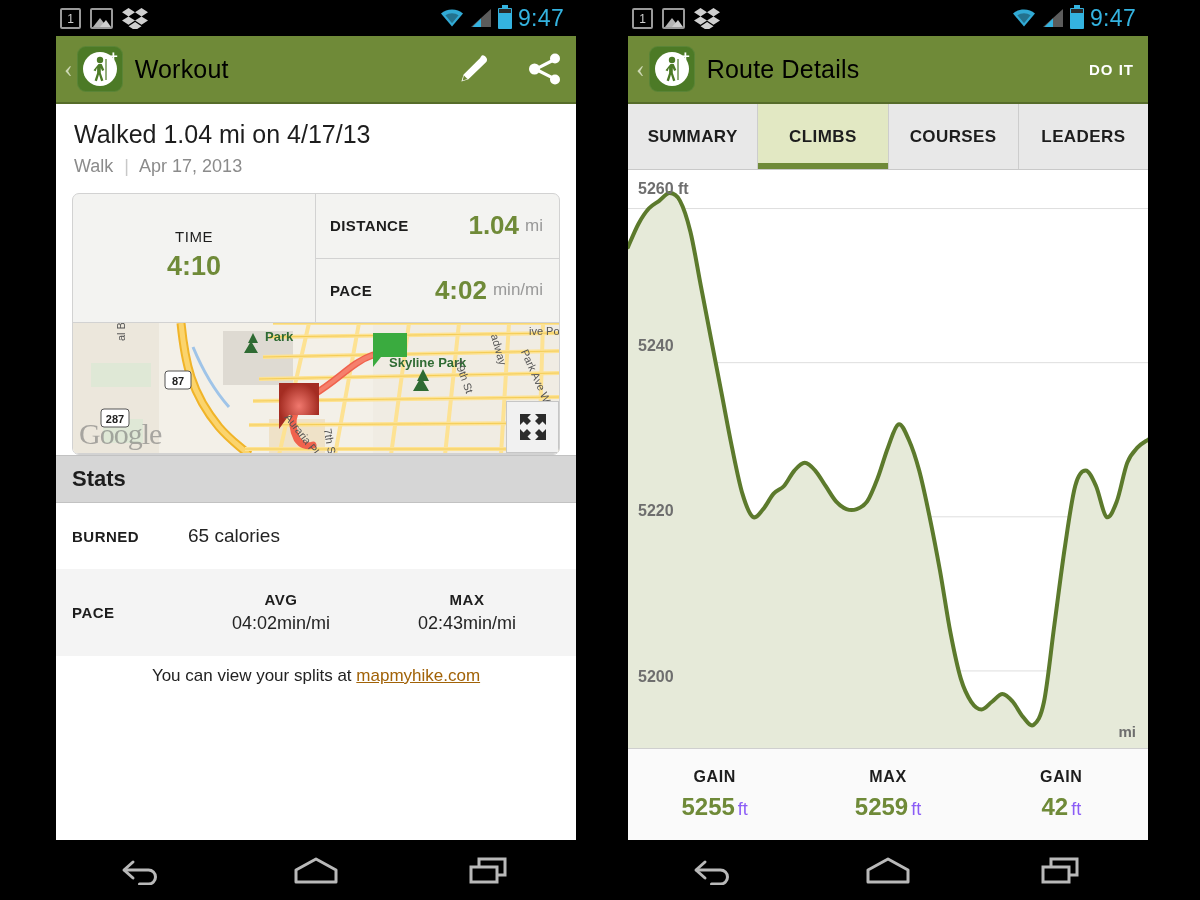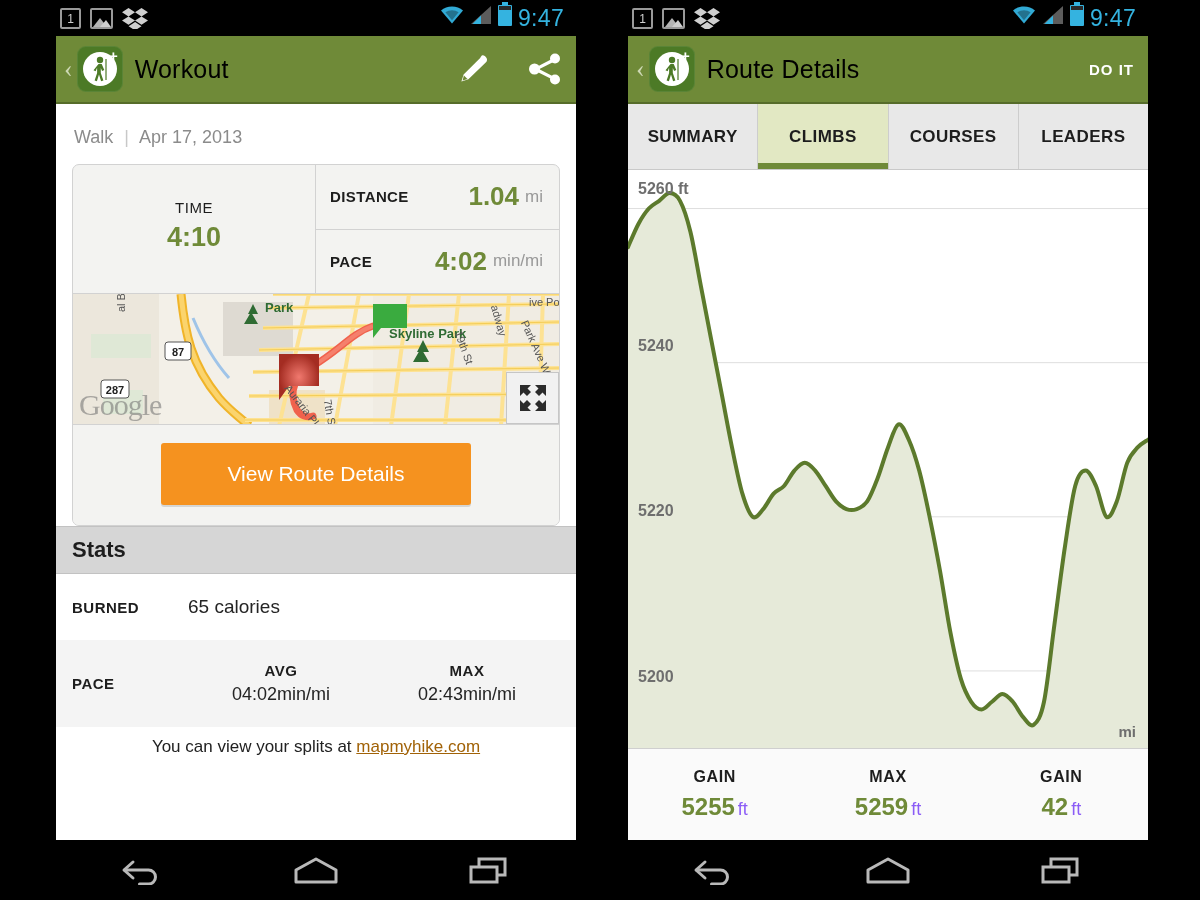--- a/index.html
+++ b/index.html
@@ -15,21 +15,21 @@
   .phone { position: absolute; top: 0; width: 520px; height: 840px; }
   .phone-left  { left: 56px; }
   .phone-right { left: 628px; }
 
   
   .statusbar {
     height: 36px; background: #000; display: flex; align-items: center;
     padding: 0 12px 0 4px;
   }
   .sb-left  { display: flex; align-items: center; gap: 9px; }
-  .sb-right { margin-left: auto; display: flex; align-items: flex-start; gap: 6px; }
+  .sb-right { margin-left: auto; display: flex; align-items: center; gap: 6px; }
   .ico-cal {
     width: 21px; height: 21px; border: 2px solid #9a9a9a; border-radius: 2px;
     color: #cfcfcf; font-size: 12px; line-height: 18px; text-align: center;
     font-family: "Liberation Sans", sans-serif;
   }
   .ico-gallery {
     width: 23px; height: 21px; border: 2px solid #9a9a9a; border-radius: 2px;
     position: relative; overflow: hidden; background: #000;
   }
   .ico-gallery::before {
@@ -226,20 +226,21 @@
           <circle cx="6.5" cy="16" r="5.5" fill="#fff"></circle>
           <rect x="8" y="14.2" width="19" height="3.2" fill="#fff" transform="rotate(-27 8 14.2)"></rect>
           <rect x="8" y="14.6" width="19" height="3.2" fill="#fff" transform="rotate(27 8 14.6)"></rect>
         </svg>
       </div>
     </div>
 
     <div class="body-left">
 
       <div class="wk-head">
+        <div class="wk-title">Walked 1.04 mi on 4/17/13</div>
         <div class="wk-sub">
           <span>Walk</span>
           <span class="divider">|</span>
           <span>Apr 17, 2013</span>
         </div>
       </div>
 
       <div class="statcard">
         <div class="sc-top">
           <div class="sc-time">
@@ -319,23 +320,20 @@
               <g fill="#2b2b2b">
                 <path d="M2 2h11L9.5 5.5 13 9 9 13 5.5 9.5 2 13z"></path>
                 <path d="M28 2H17l3.5 3.5L17 9l4 4 3.5-3.5L28 13z"></path>
                 <path d="M2 28h11l-3.5-3.5L13 21l-4-4-3.5 3.5L2 17z"></path>
                 <path d="M28 28H17l3.5-3.5L17 21l4-4 3.5 3.5L28 17z"></path>
               </g>
             </svg>
           </div>
         </div>
 
-        <div class="btnwrap">
-          <div class="btn-orange">View Route Details</div>
-        </div>
       </div>
 
       <div class="sechead">Stats</div>
 
       <div class="statrow">
         <span class="k">BURNED</span>
         <span class="v">65 calories</span>
       </div>
 
       <div class="statrow alt">

